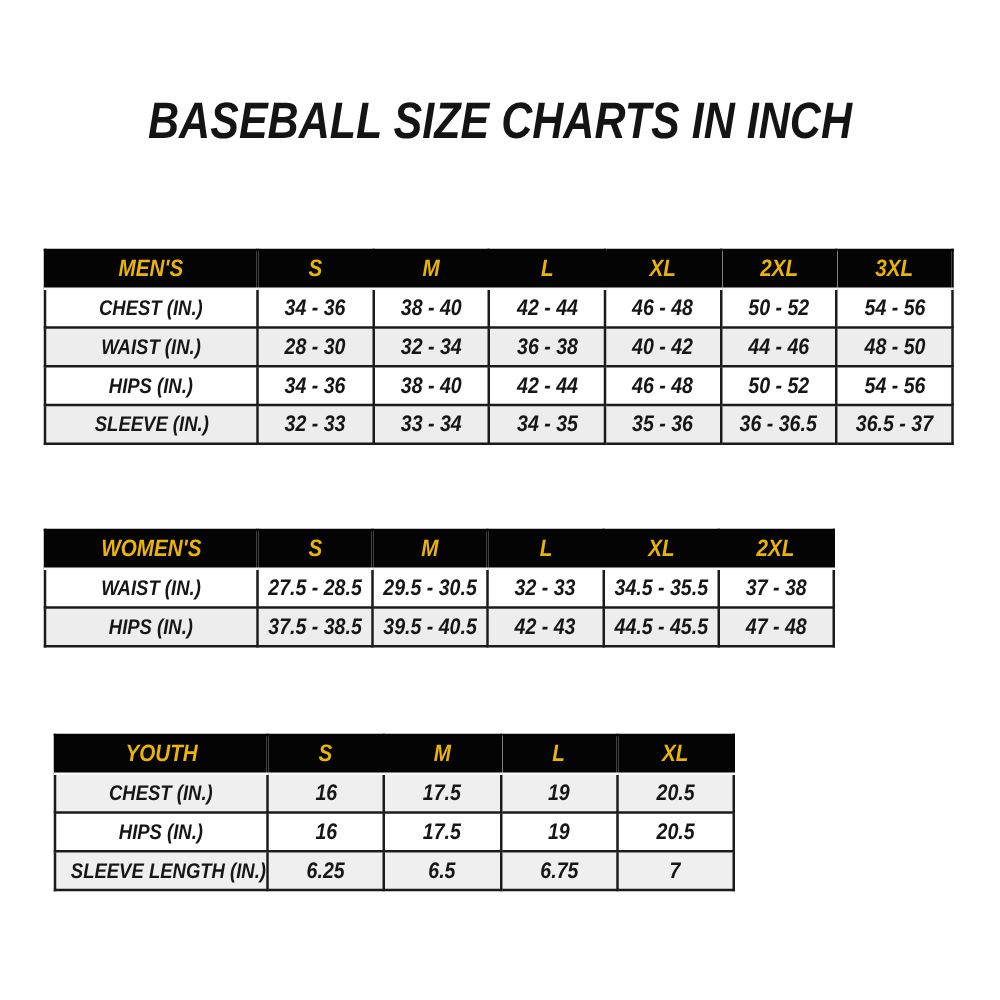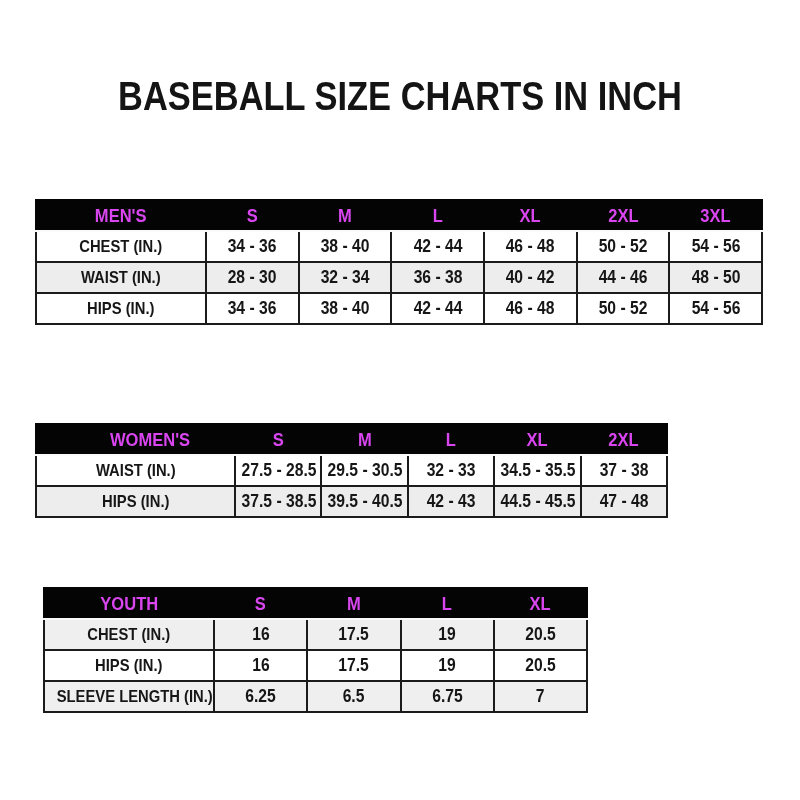--- a/index.html
+++ b/index.html
@@ -7,20 +7,21 @@
     padding: 0;
     background: #ffffff;
     font-family: "Liberation Sans", sans-serif;
   }
   .page {
     position: relative;
     width: 800px;
     height: 720px;
     background: #ffffff;
     overflow: hidden;
+    font-style: italic;
   }
   .title {
     position: absolute;
     top: 76px;
     left: 0;
     width: 800px;
     margin: 0;
     text-align: center;
     font-size: 41px;
     line-height: 1;
@@ -43,21 +44,21 @@
     border: 2px solid #1b1b1b;
     padding: 0;
     text-align: center;
     vertical-align: middle;
     font-weight: 700;
     color: #161616;
     overflow: hidden;
   }
   table.size-table th {
     background: #040404;
-    color: #d946ef;
+    color: #eab308;
     border-color: #040404;
     border-bottom: 2px solid #fafafa;
     font-size: 19px;
     height: 29px;
   }
   table.size-table td {
     font-size: 18px;
     height: 29px;
     background: #ffffff;
   }
@@ -129,26 +130,35 @@
         </tr>
         <tr>
           <td class="label-col"><span class="cx">HIPS (IN.)</span></td>
           <td><span class="cx">34 - 36</span></td>
           <td><span class="cx">38 - 40</span></td>
           <td><span class="cx">42 - 44</span></td>
           <td><span class="cx">46 - 48</span></td>
           <td><span class="cx">50 - 52</span></td>
           <td><span class="cx">54 - 56</span></td>
         </tr>
+        <tr>
+          <td class="label-col"><span class="cx">SLEEVE (IN.)</span></td>
+          <td><span class="cx">32 - 33</span></td>
+          <td><span class="cx">33 - 34</span></td>
+          <td><span class="cx">34 - 35</span></td>
+          <td><span class="cx">35 - 36</span></td>
+          <td><span class="cx">36 - 36.5</span></td>
+          <td><span class="cx">36.5 - 37</span></td>
+        </tr>
       </tbody>
     </table>
   <table class="size-table womens">
       <thead>
         <tr>
-          <th style="width: 168px; padding-left: 29px;"><span class="cx">WOMEN'S</span></th>
+          <th style="width: 168px;"><span class="cx">WOMEN'S</span></th>
           <th><span class="cx">S</span></th>
           <th><span class="cx">M</span></th>
           <th><span class="cx">L</span></th>
           <th><span class="cx">XL</span></th>
           <th><span class="cx">2XL</span></th>
         </tr>
       </thead>
       <tbody>
         <tr>
           <td class="label-col"><span class="cx">WAIST (IN.)</span></td>

